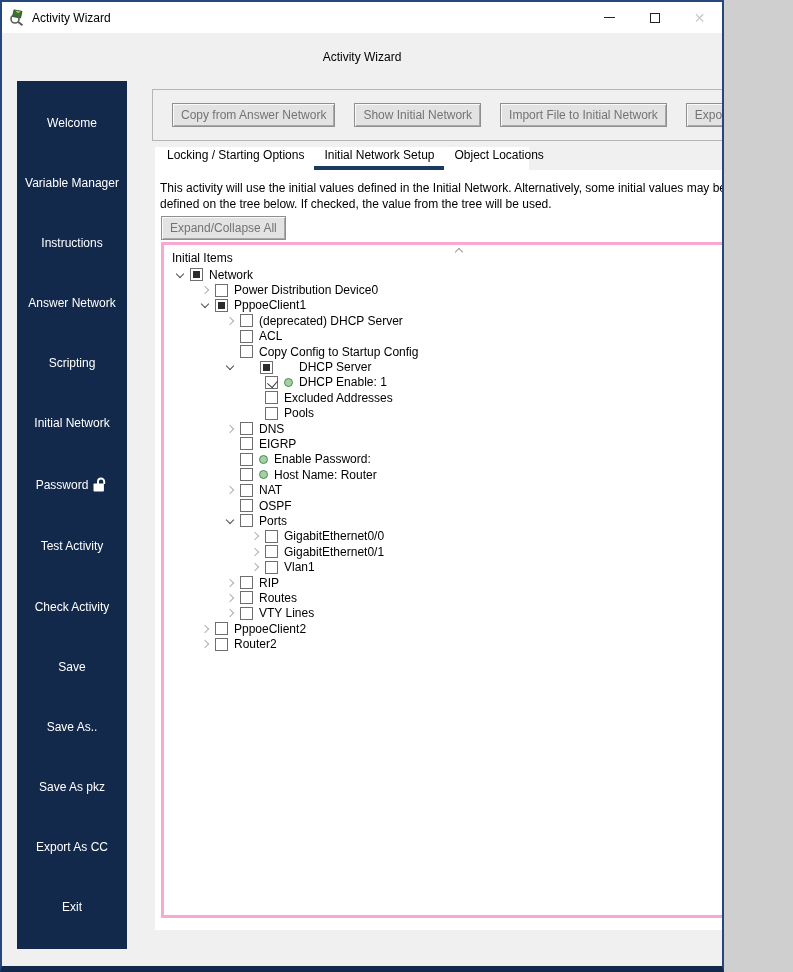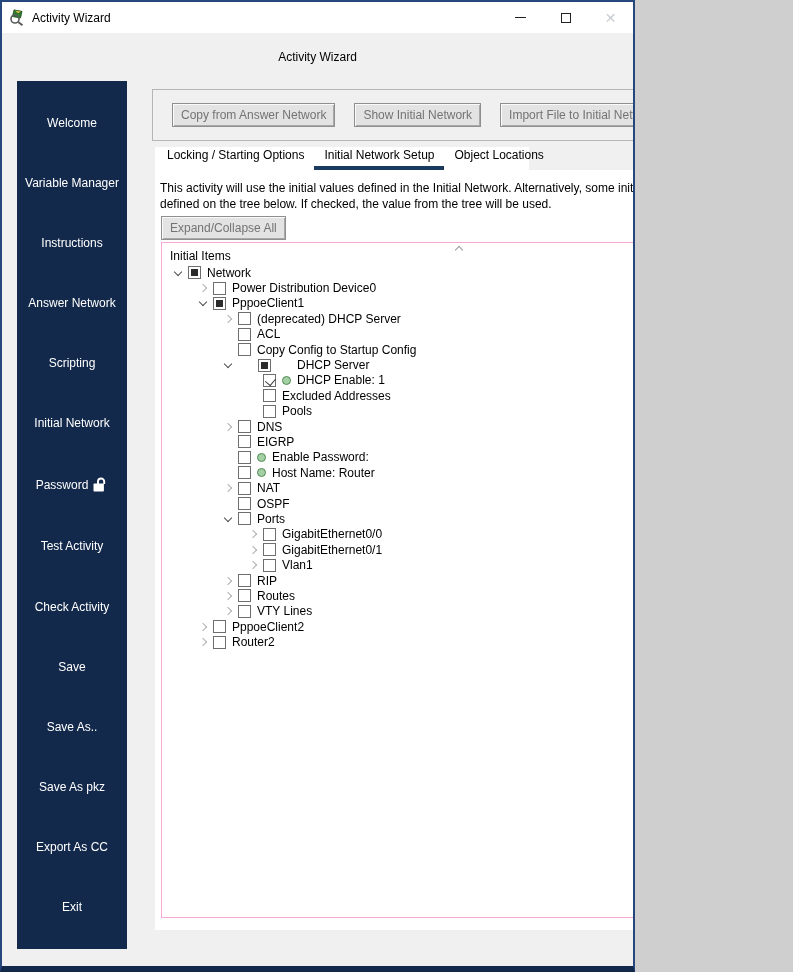--- a/index.html
+++ b/index.html
@@ -1,18 +1,18 @@
 <!DOCTYPE html>
 <html><head>
 <meta charset="utf-8">
 <style>
   * { margin:0; padding:0; box-sizing:border-box; }
   html,body { background:#cfcfcf; font-family:"Liberation Sans", sans-serif; }
   .window {
-    position:relative; width:635px; height:972px; background:#f0f0f0;
+    position:relative; width:724px; height:972px; background:#f0f0f0;
     border-left:2px solid #26477b; border-right:2px solid #26477b;
     border-top:2px solid #26477b; border-bottom:6px solid #13294b;
     overflow:hidden;
   }
   
   .titlebar { position:absolute; left:0; top:0; width:100%; height:31px; background:#ffffff; display:flex; align-items:center; }
   .titlebar-icon { margin-left:7px; width:17px; height:17px; display:inline-flex; }
   .titlebar-title { margin-left:6px; font-size:12px; color:#000; }
   .win-controls { margin-left:auto; display:flex; height:100%; }
   .win-btn { width:45px; height:100%; display:flex; align-items:center; justify-content:center; font-size:13px; color:#222; }
@@ -33,21 +33,21 @@
          font-family:"Liberation Sans", sans-serif; font-size:12px; color:#737373; padding:4px 8px; white-space:nowrap; cursor:default; }
   
   .tabbar { position:absolute; left:153px; top:145px; width:374px; height:23px; background:#ffffff; display:flex; align-items:flex-end; padding-left:2px; }
   .tab { font-size:12px; color:#000; padding:3px 10px 4px 10px; border-bottom:4px solid transparent; white-space:nowrap; cursor:default; }
   .tab.selected { border-bottom-color:#1b3a5f; }
   
   .tabpage { position:absolute; left:153px; top:168px; width:611px; height:760px; background:#ffffff; }
   .desc { position:absolute; left:5px; top:10px; width:602px; font-size:12px; line-height:16px; color:#000; }
   .expand-btn { position:absolute; left:6px; top:46px; }
   
-  .treebox { position:absolute; left:6px; top:72px; width:596px; height:676px; border:1px solid #f9a8d4; background:#fff; overflow:hidden; }
+  .treebox { position:absolute; left:6px; top:72px; width:596px; height:676px; border:3px solid #f9a8d4; background:#fff; overflow:hidden; }
   .scroll-up { position:absolute; top:1px; left:50%; margin-left:-4px; width:8px; height:8px; }
   .scroll-up::before { content:""; position:absolute; left:1px; top:3px; width:5px; height:5px;
                        border-right:1px solid #9a9a9a; border-top:1px solid #9a9a9a; transform:rotate(-45deg); }
   .tree-header { font-size:12px; color:#000; padding:6px 0 2px 8px; }
   .tree-row { display:flex; align-items:center; height:15.4px; cursor:default; }
   .chev { width:16px; height:12px; position:relative; flex:0 0 16px; }
   .chev.exp::before { content:""; position:absolute; left:3px; top:2px; width:5px; height:5px;
                       border-right:1.6px solid #4e4e4e; border-bottom:1.6px solid #4e4e4e; transform:rotate(45deg); }
   .chev.col::before { content:""; position:absolute; left:3px; top:3px; width:5px; height:5px;
                       border-right:1.6px solid #b0b0b0; border-bottom:1.6px solid #b0b0b0; transform:rotate(-45deg); }

